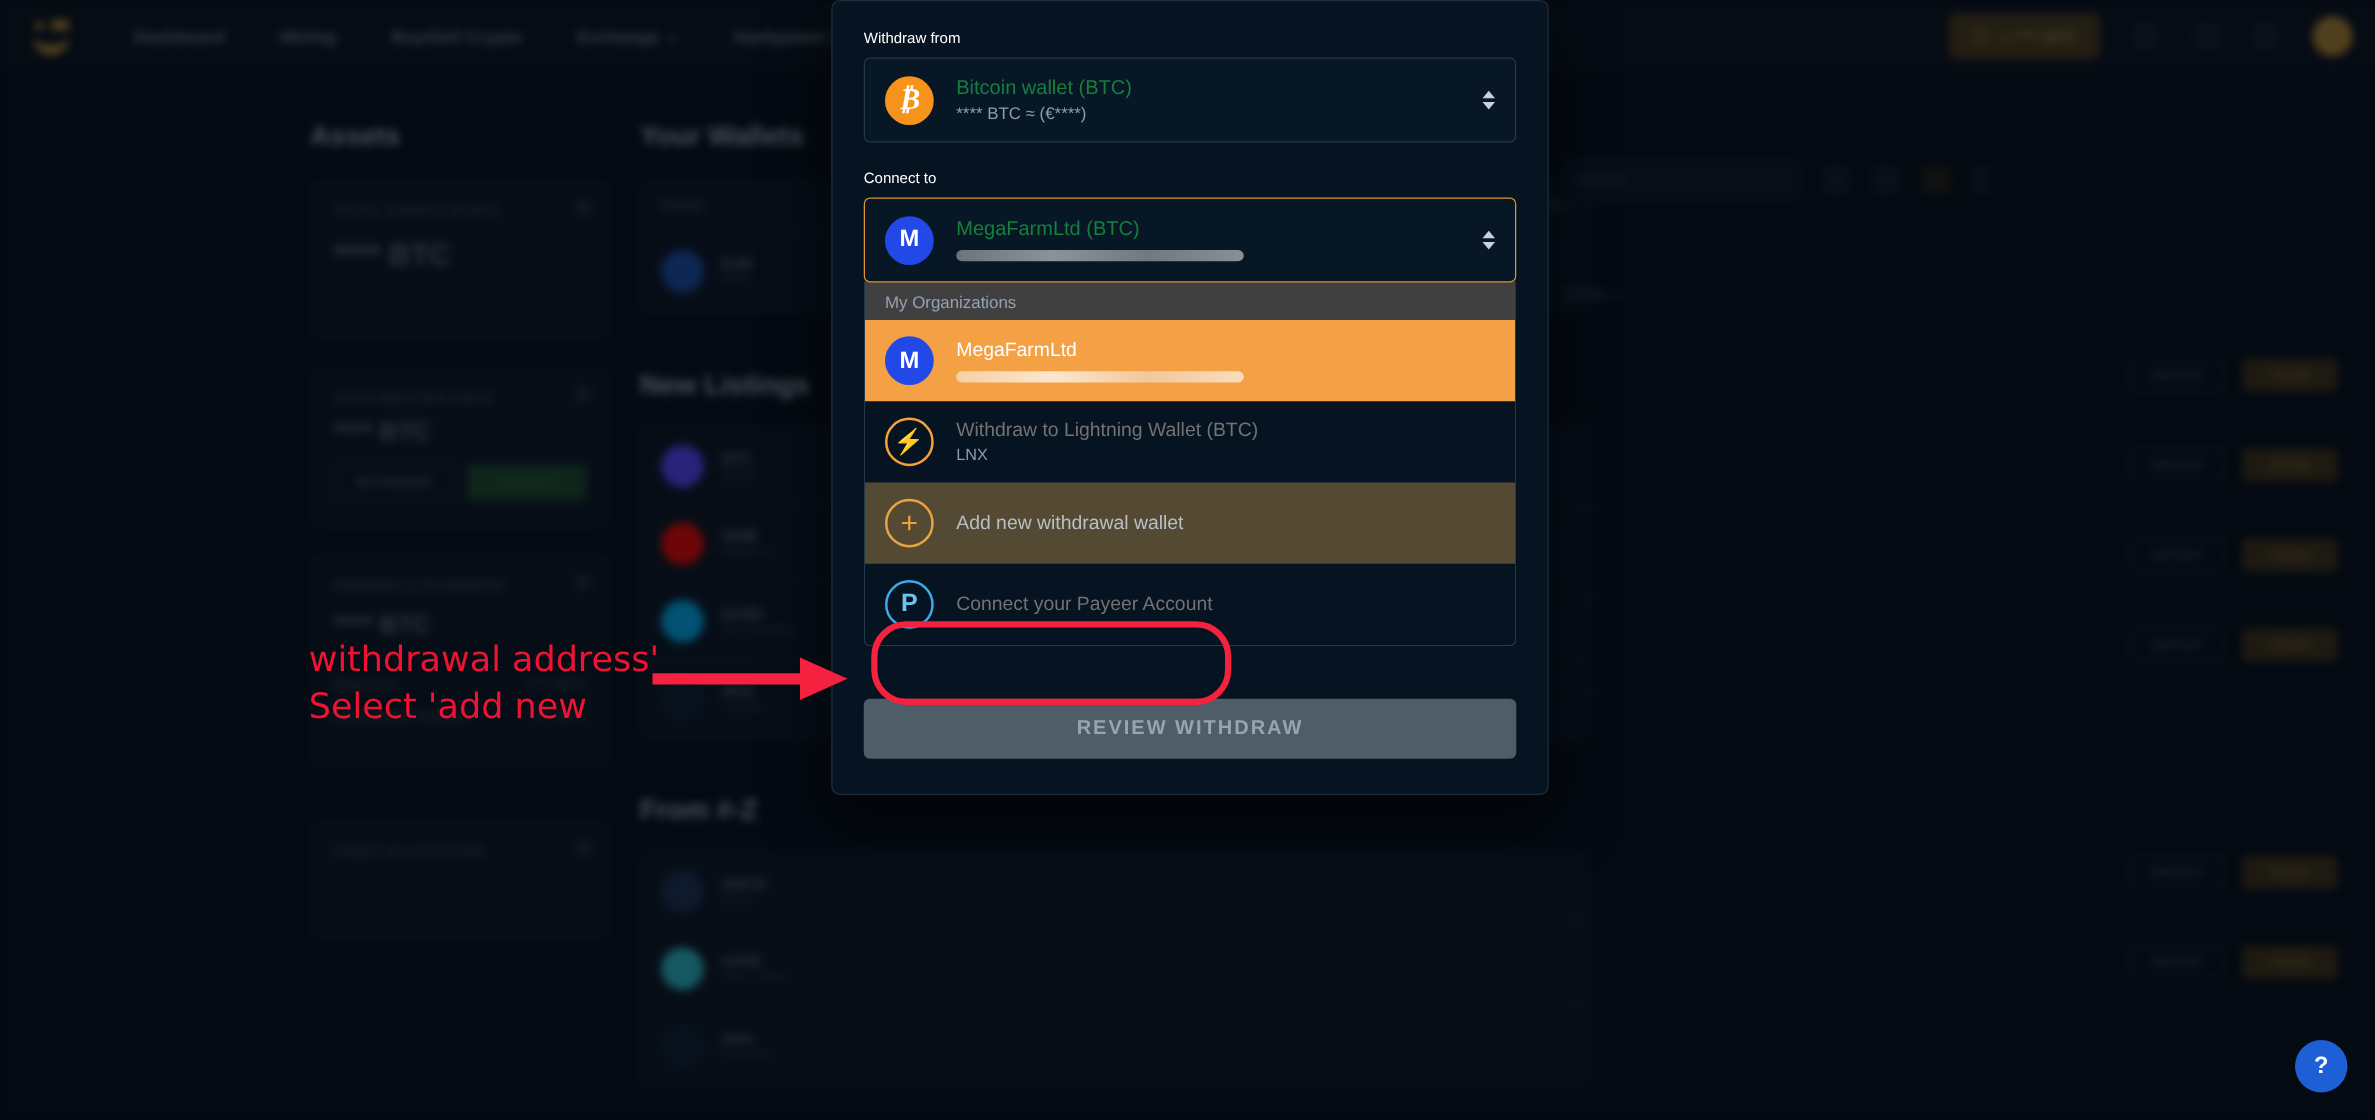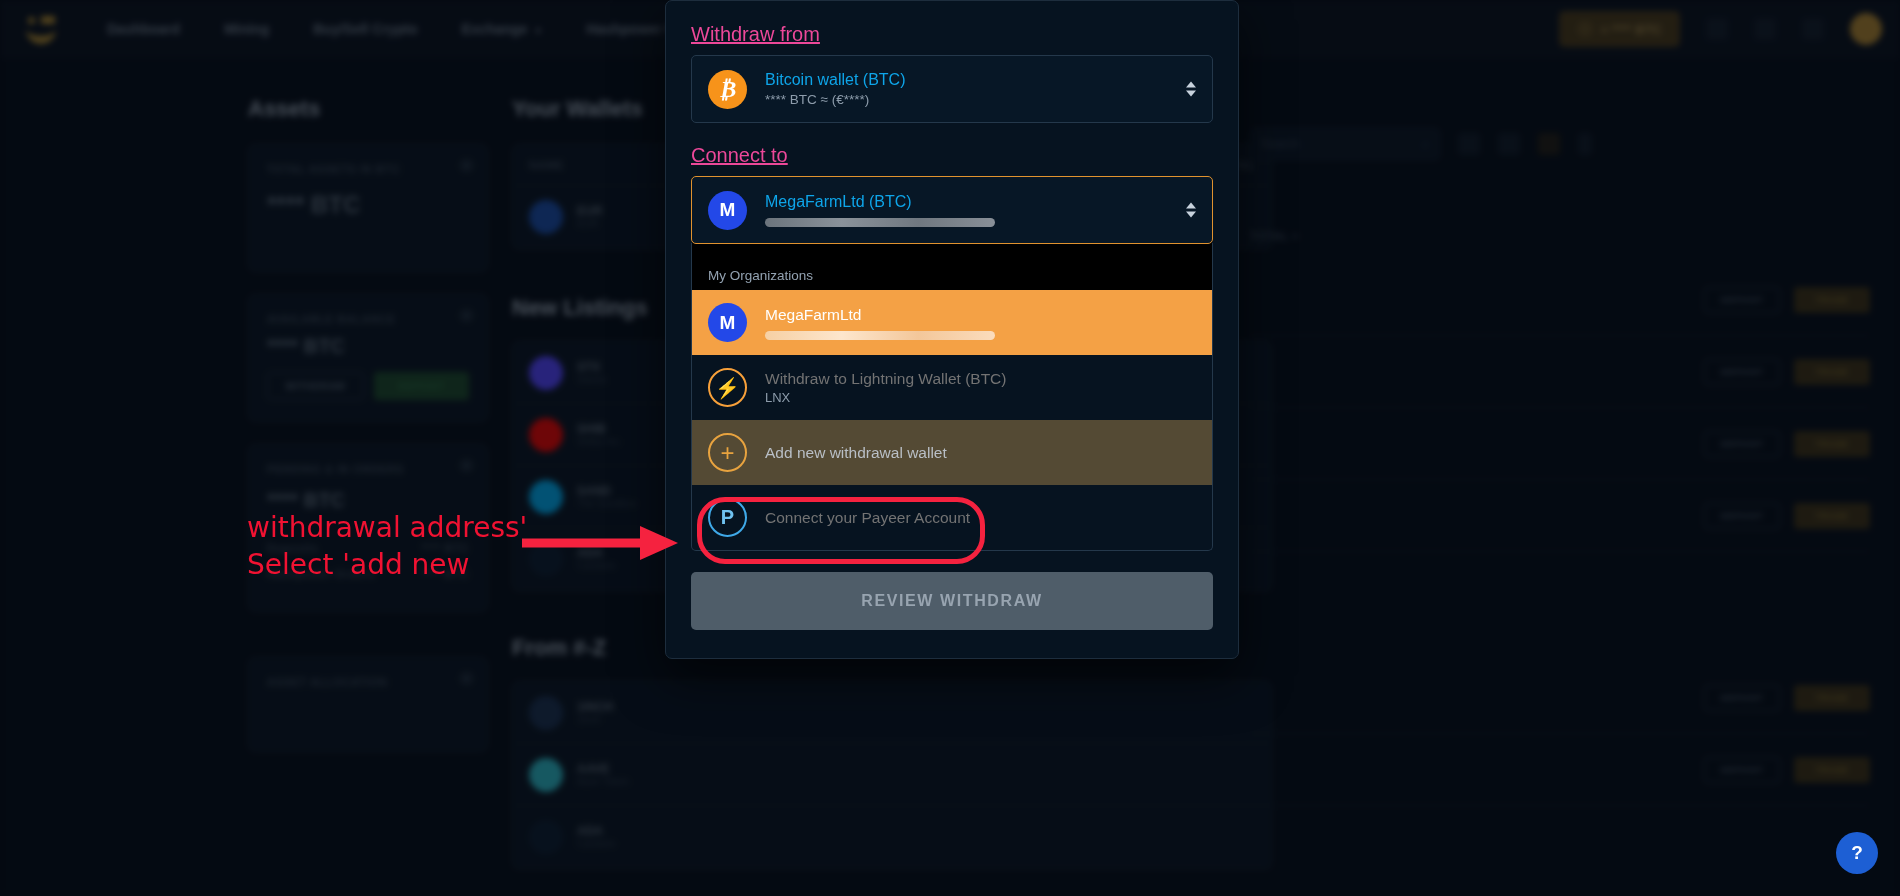--- a/index.html
+++ b/index.html
@@ -81,26 +81,26 @@
     box-shadow:0 18px 50px rgba(0,0,0,.6);
   }
   .modal-head { height:88px; display:flex; align-items:center; padding:0 25px;
                 border-bottom:1px solid #152433; position:relative; }
   .modal-title { color:#eef3f8; font-size:25px; font-weight:700; }
   .close-btn { position:absolute; right:23px; top:26px; width:31px; height:31px;
                border:1px solid #2b3c4d; border-radius:5px; background:transparent;
                color:#b9c5d1; font-size:15px; display:flex; align-items:center; justify-content:center;
                cursor:pointer; font-family:"Liberation Sans",sans-serif; }
   .modal-body { padding:22px 25px 28px; }
-  .field-label { color:#ec4899; font-size:20px; margin-bottom:9px;text-decoration:underline; }
+  .field-label { color:#ffffff; font-size:12px; margin-bottom:9px; }
   .select-box { background:#071726; border:1px solid #24384b; border-radius:5px;
                 height:68px; display:flex; align-items:center; padding:0 16px; gap:18px;
                 position:relative; cursor:pointer; }
   .select-box.focused { border-color:#e0922e; }
-  .sel-title { color:#0ea5e9; font-size:16px; }
+  .sel-title { color:#15803d; font-size:16px; }
   .sel-sub { color:#8d9cab; font-size:13.5px; margin-top:3px; }
   .stepper { position:absolute; right:16px; top:50%; transform:translateY(-50%);
              display:flex; flex-direction:column; gap:3px; }
   .stepper i { display:block; width:0; height:0; border-left:5px solid transparent;
                border-right:5px solid transparent; }
   .stepper i.up { border-bottom:6px solid #c7d2dd; }
   .stepper i.dn { border-top:6px solid #c7d2dd; }
 
   .av { width:39px; height:39px; border-radius:50%; display:flex; align-items:center;
         justify-content:center; flex:none; }
@@ -114,31 +114,31 @@
   .av.payeer { background:transparent; border:2px solid #3fa9e8; color:#6fc2f0;
                font-size:20px; font-weight:700; }
 
   .redact { height:9px; border-radius:5px; margin-top:7px;
             background:linear-gradient(90deg,#6b747c,#8a929a,#707880,#888f97); }
   .redact.onorange { background:linear-gradient(90deg,#f6d0a4,#fde6cd,#f3c79a,#fbdcbc); }
 
   
   .dd { margin-top:-1px; border:1px solid #24384b; border-top:none;
         border-radius:0 0 5px 5px; background:#061320; overflow:hidden; }
-  .dd-group { padding:25px 16px 7px; color:#93a2b1; font-size:13.5px; background:#000000; }
+  .dd-group { padding:9px 16px 7px; color:#93a2b1; font-size:13.5px; background:#404040; }
   .dd-item { display:flex; align-items:center; gap:18px; padding:13px 16px;
              cursor:pointer; min-height:64px; }
   .dd-item .txt1 { font-size:15.5px; color:#737373; }
   .dd-item .txt2 { font-size:13px; color:#8d9cab; margin-top:2px; }
   .dd-item.sel { background:#f4a145; }
   .dd-item.sel .txt1 { color:#ffffff; }
   .dd-item.hl { background:#544a34; }
   .dd-item.hl .txt1 { color:#b9bfc6; }
 
-  .review-btn { margin-top:21px; height:58px; border-radius:5px; background:#4f5d69;
+  .review-btn { margin-top:42px; height:48px; border-radius:5px; background:#4f5d69;
                 color:#98a4b0; font-size:16px; font-weight:700; letter-spacing:1.6px;
                 display:flex; align-items:center; justify-content:center; cursor:default; }
 
   
   .ann { position:absolute; z-index:30; pointer-events:none; }
   .ann-text { left:247px; top:510px; width:330px; color:#f01232; font-size:28px;
               font-weight:400; line-height:1.32; font-family:"DejaVu Sans", sans-serif; }
   .ann-arrow { left:520px; top:523px; width:160px; height:40px; }
   .ann-ring { left:697px; top:497px; width:288px; height:67px;
               border:5px solid #f5223f; border-radius:28px; }

